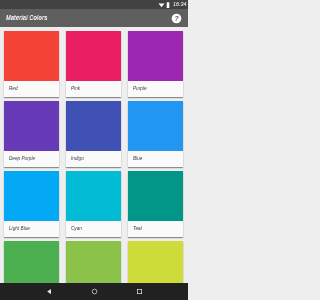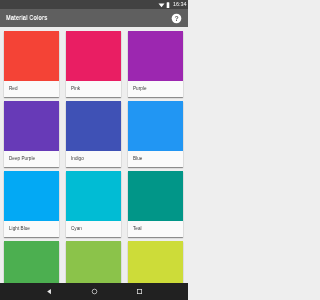--- a/index.html
+++ b/index.html
@@ -17,20 +17,21 @@
     will-change: transform;
   }
   #screen {
     position: relative;
     width: 188px;
     height: 300px;
     overflow: hidden;
     background: #eeeeee;
     opacity: 0.999;
     transform: translateZ(0);
+    font-style: italic;
   }
   
   #status-bar {
     position: absolute;
     left: 0; top: 0;
     width: 188px; height: 9px;
     background: #424242;
   }
   #status-right {
     position: absolute;

